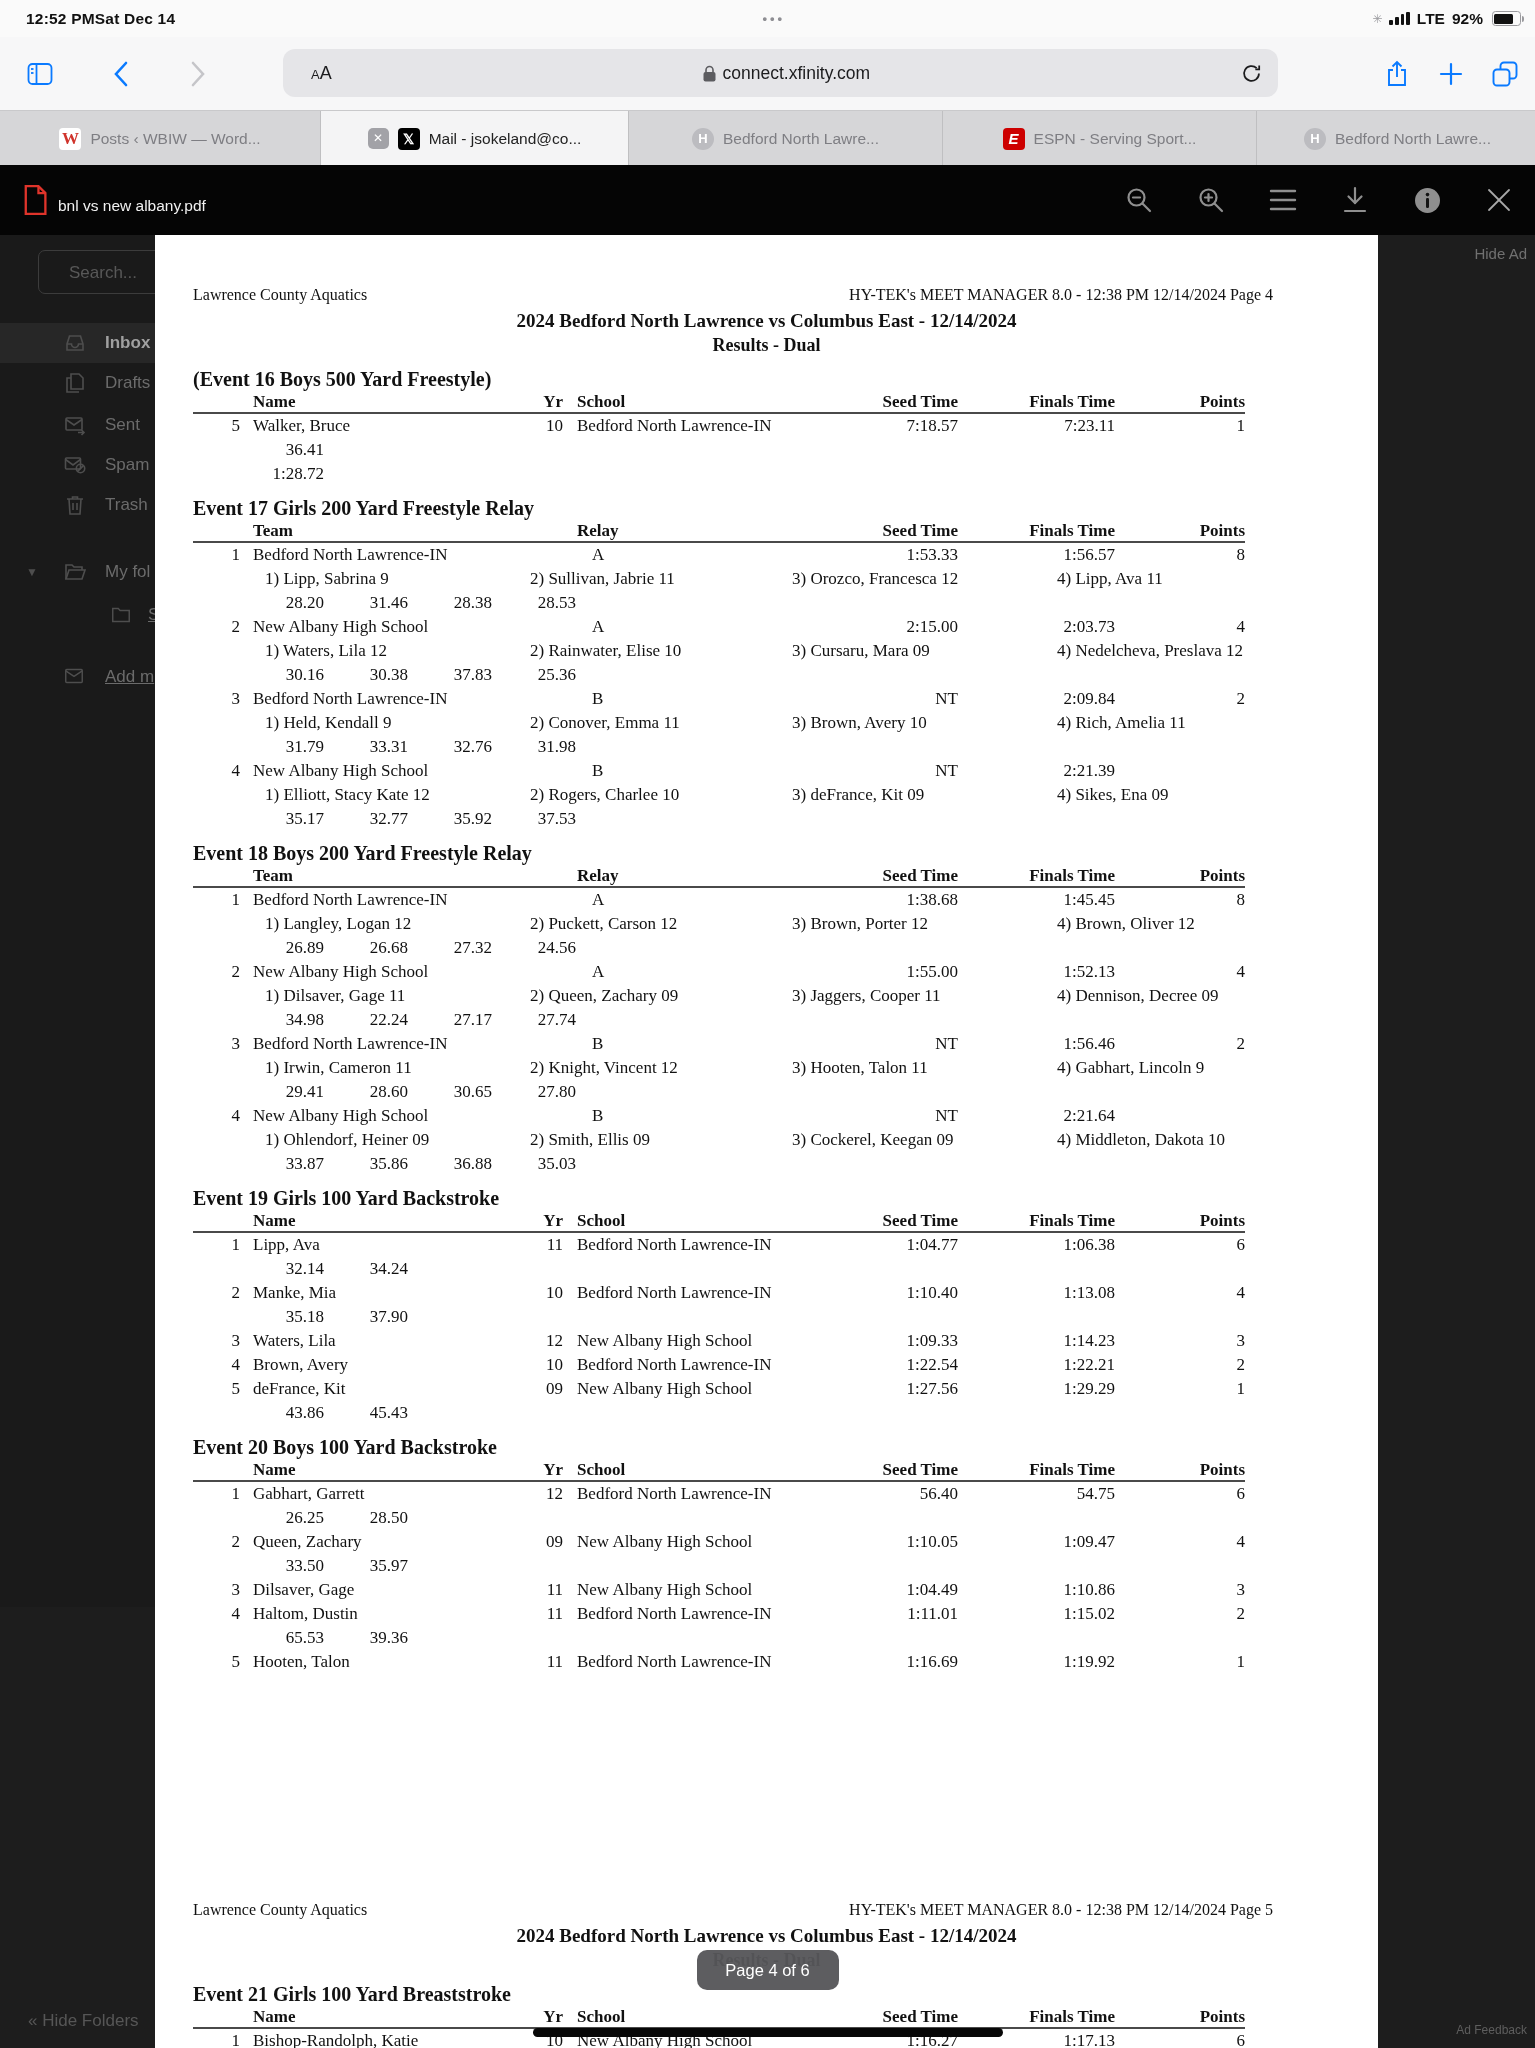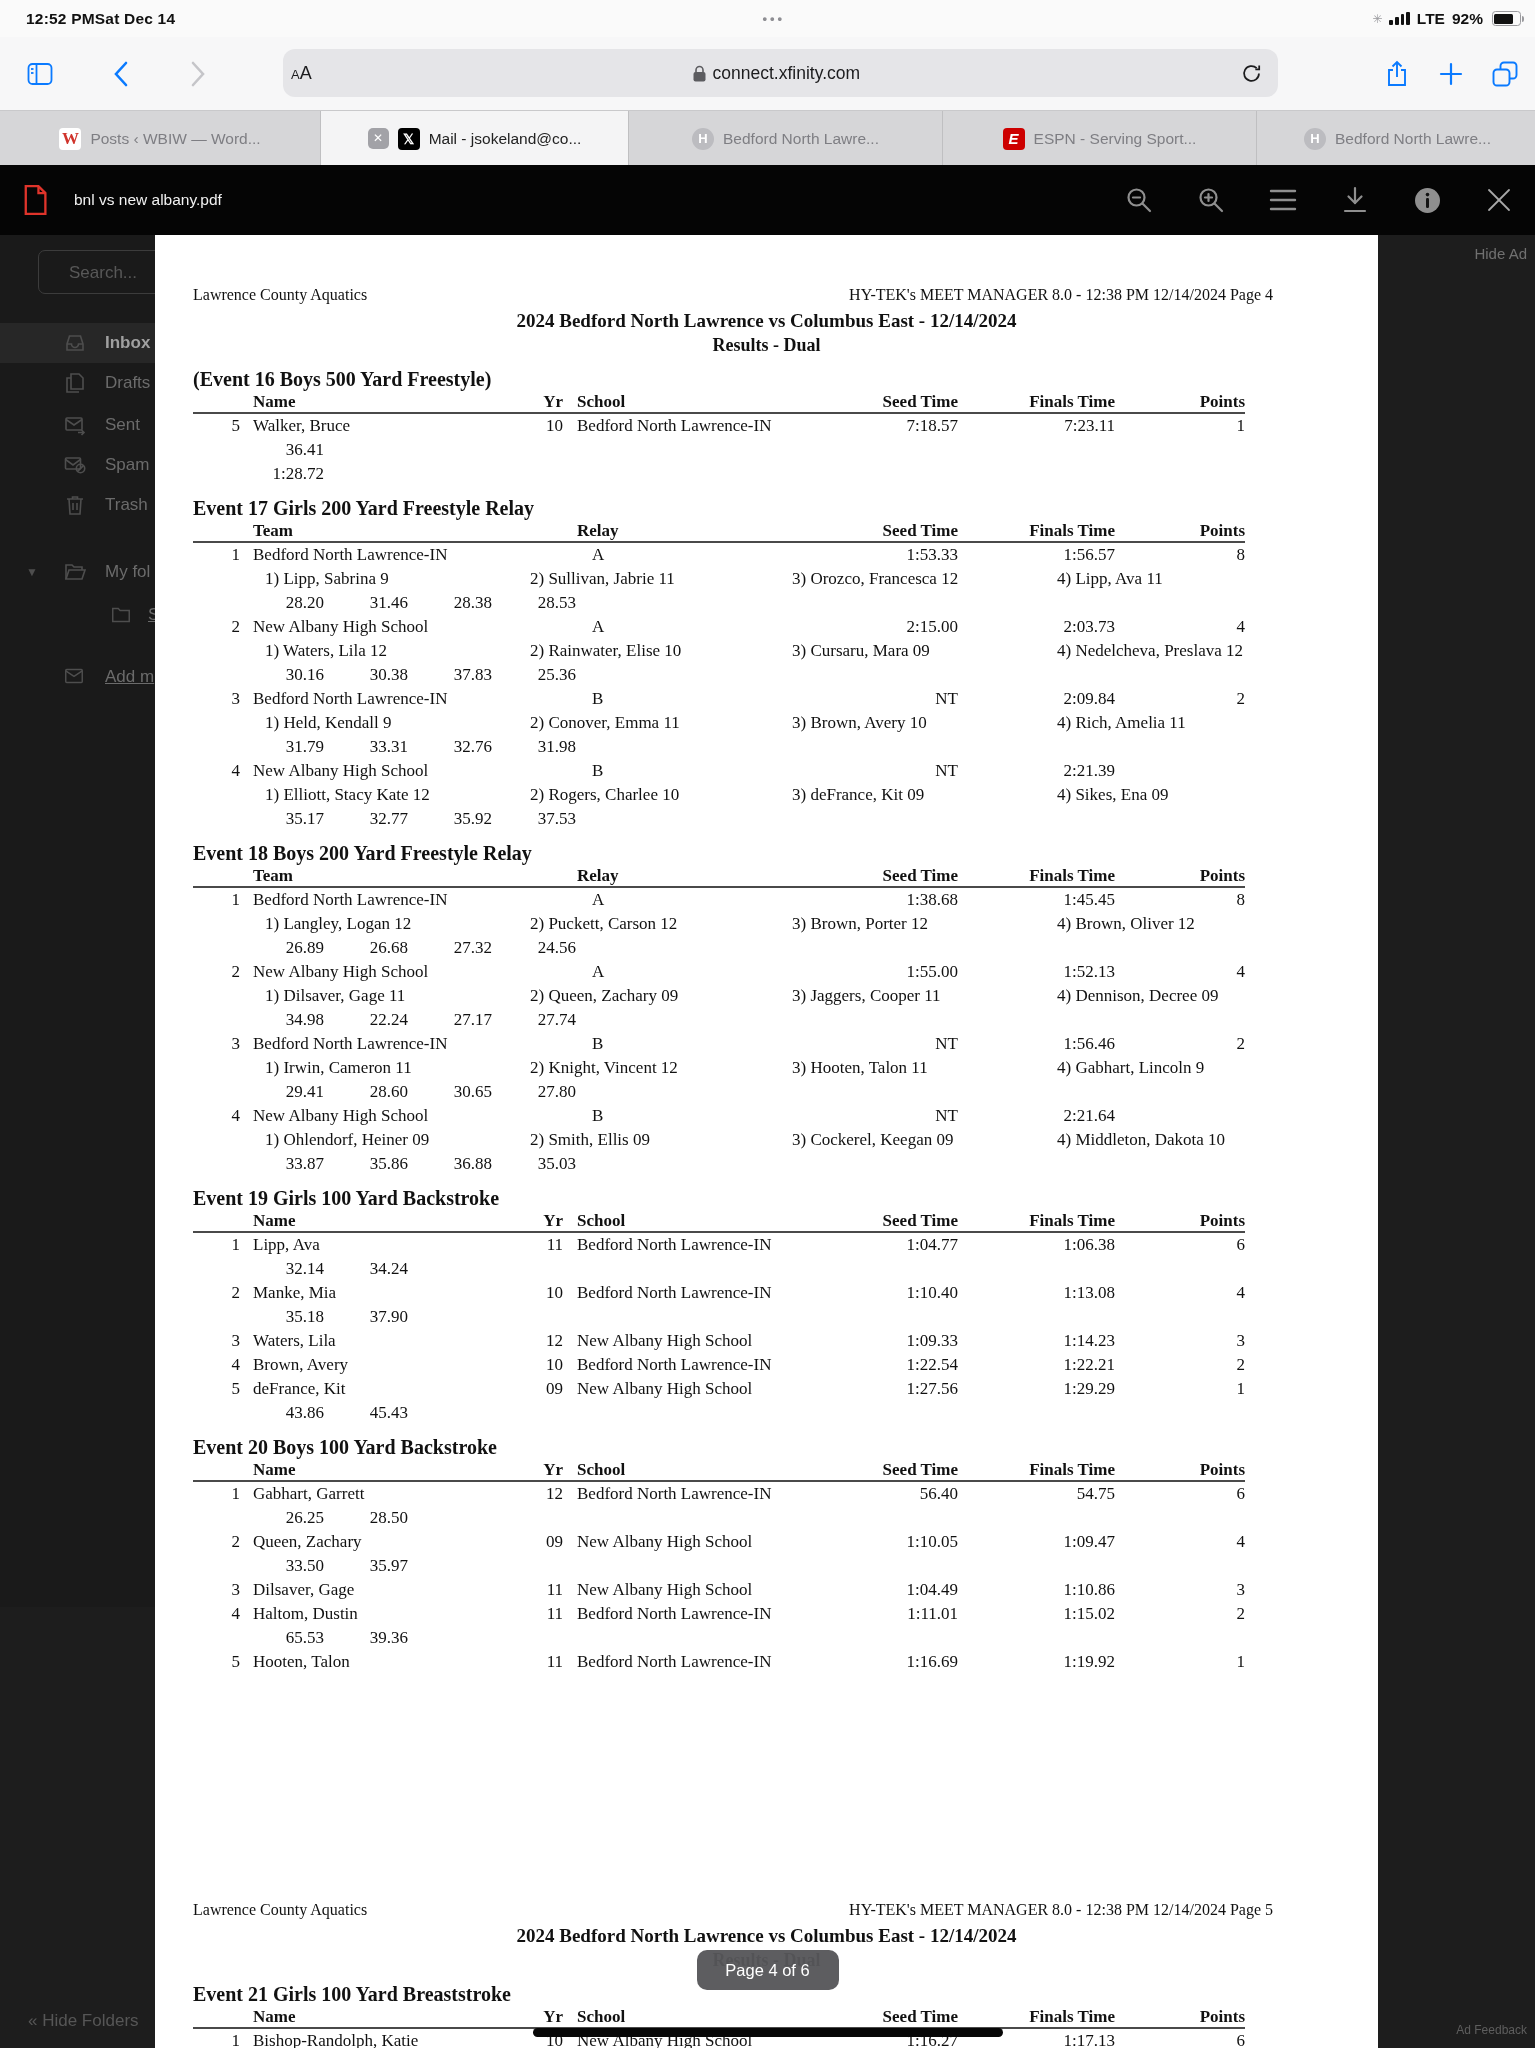--- a/index.html
+++ b/index.html
@@ -17,38 +17,38 @@
   .bat{position:relative;width:27px;height:13px;border:1.5px solid #9a9a9e;border-radius:3.5px;margin-left:2px;}
   .bat::before{content:'';position:absolute;top:1.5px;left:1.5px;bottom:1.5px;width:19px;background:#111;border-radius:1.5px;}
   .bat::after{content:'';position:absolute;right:-4.5px;top:3.5px;width:2.5px;height:6px;background:#9a9a9e;border-radius:0 2px 2px 0;}
   
   .toolbar{position:absolute;left:0;top:37px;width:1535px;height:73px;background:#f7f7f8;
     display:flex;align-items:center;}
   .tb-ico{display:flex;align-items:center;justify-content:center;width:44px;height:44px;color:#0a7aff;}
   .tb-ico.disabled{color:#c5c5c9;}
   .addr{position:absolute;left:283px;top:12px;width:995px;height:48px;background:#e5e5e8;border-radius:12px;
     display:flex;align-items:center;color:#1c1c1e;}
-  .aa{padding-left:8px;font-weight:500;}
+  .aa{padding-left:28px;font-weight:500;}
   .aa .sm{font-size:13px;} .aa .lg{font-size:18px;}
   .addr-center{flex:1;display:flex;align-items:center;justify-content:center;gap:7px;font-size:17.5px;}
   .reload{padding-right:16px;display:flex;align-items:center;}
   
   .tabbar{position:absolute;left:0;top:110px;width:1535px;height:55px;background:#d6d6d8;display:flex;border-top:1px solid #c9c9cb;}
   .tab{flex:0 0 auto;display:flex;align-items:center;justify-content:center;gap:9px;border-right:1px solid #bfbfc1;
     font-size:15.5px;color:#7e7e83;overflow:hidden;white-space:nowrap;}
   .tab.active{background:#f4f4f5;color:#222;}
   .fav{width:22px;height:22px;flex:0 0 auto;display:flex;align-items:center;justify-content:center;border-radius:4px;font-weight:700;}
   .fav-w{background:#fff;color:#d0342c;font-family:"Liberation Serif",serif;font-size:17px;}
   .fav-x{background:#000;color:#fff;font-size:14px;}
   .fav-h{background:#bcbcc0;color:#fff;border-radius:50%;font-size:13px;}
   .fav-e{background:#cd0000;color:#fff;font-style:italic;font-size:15px;}
   .tclose{width:21px;height:21px;border-radius:5px;background:#a2a2a7;color:#fff;font-size:12px;line-height:21px;text-align:center;flex:0 0 auto;}
   
   .pdfbar{position:absolute;left:0;top:165px;width:1535px;height:70px;background:#050505;display:flex;align-items:center;}
-  .pdfname{display:flex;align-items:center;gap:26px;padding-left:22px;color:#f1f1f1;font-size:15.5px;}
+  .pdfname{display:flex;align-items:flex-end;gap:10px;padding-left:22px;color:#f1f1f1;font-size:15.5px;}
   .pdfbar-icons{margin-left:auto;display:flex;align-items:center;gap:44px;padding-right:22px;}
   .pdfbar-icons .pico{width:28px;height:28px;display:flex;align-items:center;justify-content:center;}
   
   .content{position:absolute;left:0;top:235px;width:1535px;height:1813px;background:#1d1d1d;overflow:hidden;}
   .side{position:absolute;left:0;top:0;width:157px;height:1372px;background:#1a1a1a;overflow:hidden;}
   .searchbox{position:absolute;left:38px;top:15px;width:160px;height:44px;border:1px solid #3c3c3c;border-radius:7px;
     color:#585858;font-size:17px;line-height:44px;padding-left:30px;box-sizing:border-box;}
   .srow{position:absolute;left:0;width:157px;height:40px;display:flex;align-items:center;color:#6b6b6b;font-size:17px;white-space:nowrap;}
   .srow .sic{position:absolute;left:63px;width:24px;height:24px;color:#4e4e4e;}
   .srow .slbl{position:absolute;left:105px;}

